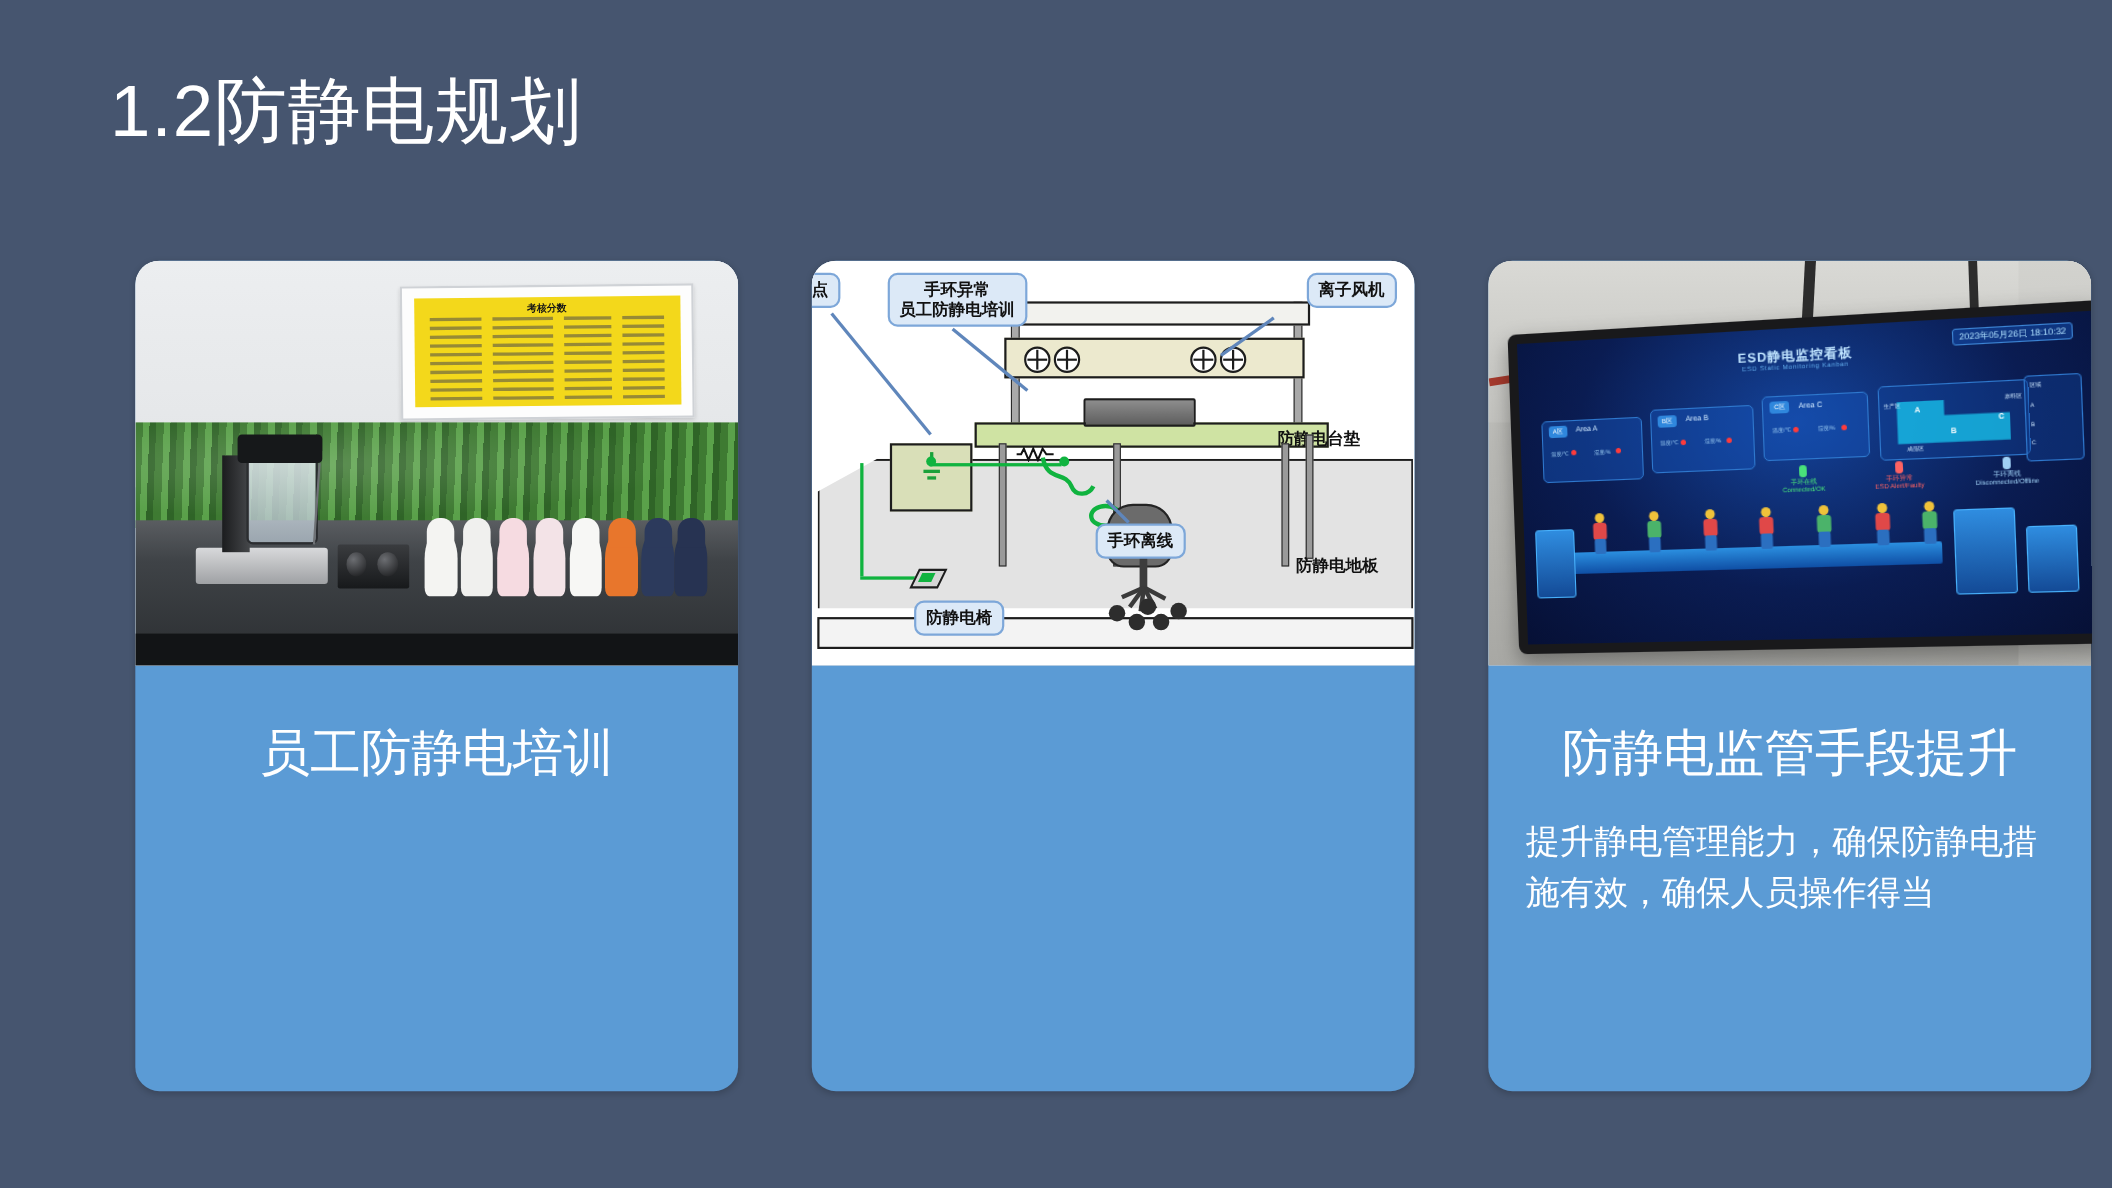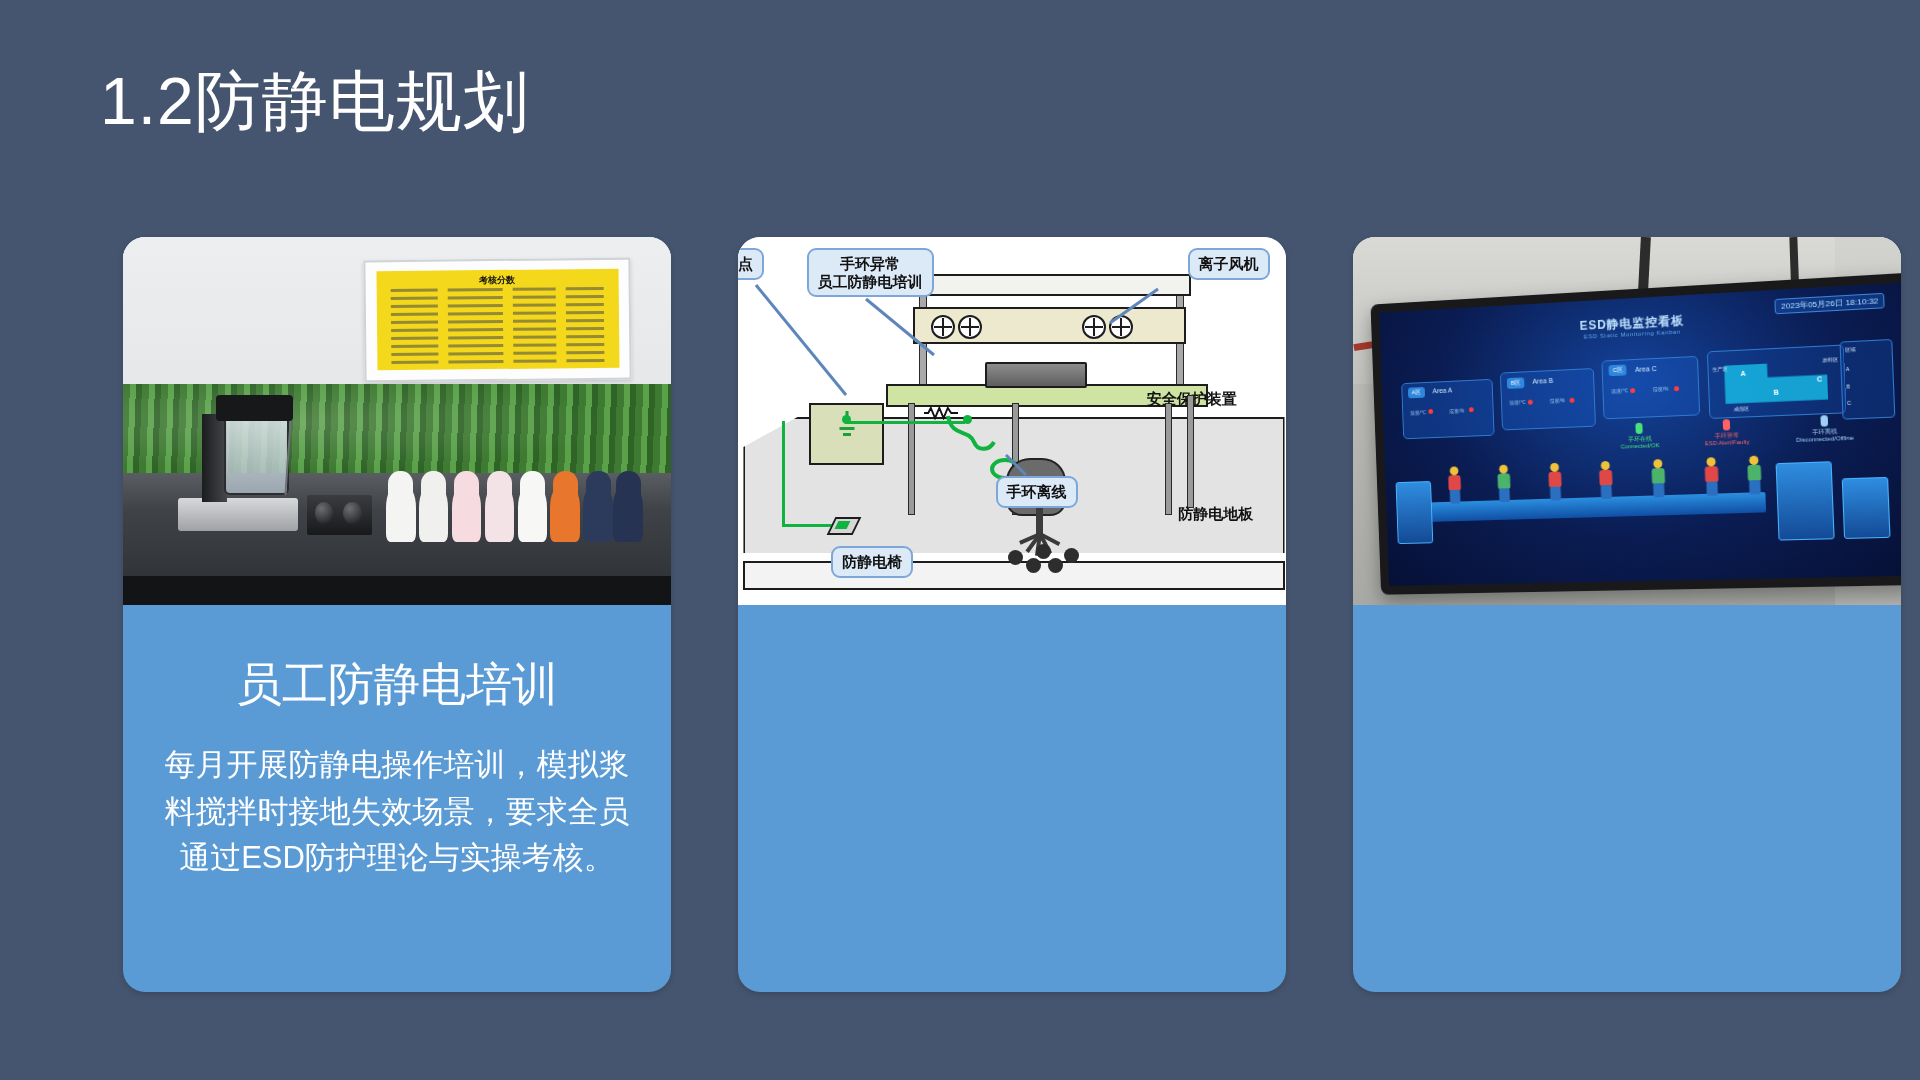--- a/index.html
+++ b/index.html
@@ -347,21 +347,20 @@
           <div class="glove g4"></div>
           <div class="glove g5"></div>
           <div class="glove g6"></div>
           <div class="glove g7"></div>
           <div class="glove g8"></div>
           <div class="p1-bench-edge"></div>
         </div>
       </div>
       <div class="card-body">
         <div class="card-title">员工防静电培训</div>
-        <div class="card-desc">每月开展防静电操作培训，模拟浆料搅拌时接地失效场景，要求全员通过ESD防护理论与实操考核。</div>
       </div>
     </div>
 
     <div class="card c2">
       <div class="card-media">
         <div class="diagram">
 
           <div class="d-floor"></div>
           <div class="d-floor-edge"></div>
 
@@ -370,21 +369,21 @@
           <div class="d-shelf"></div>
 
           <div class="d-fan">
             <span class="d-fan-port f1"></span>
             <span class="d-fan-port f2"></span>
             <span class="d-fan-port f3"></span>
             <span class="d-fan-port f4"></span>
           </div>
 
           <div class="d-table-top2"></div>
-          <div class="d-table-mat-label">安全保护装置</div>
+          <div class="d-table-mat-label">防静电台垫</div>
           <div class="d-device"></div>
 
           <div class="d-leg l1"></div>
           <div class="d-leg l2"></div>
           <div class="d-leg l3"></div>
           <div class="d-leg l4"></div>
 
           <div class="d-gbox">
             <div class="d-gsym">
               <span class="d-gstem"></span>
@@ -562,16 +561,20 @@
               <div class="p3-worker" style="left:70%">
                   <i class="p3-head"></i>
                   <i class="p3-torso" style="background:#4bb36a"></i>
                   <i class="p3-legs"></i>
                 </div>
             </div>
           </div>
 
         </div>
       </div>
+      <div class="card-body">
+        <div class="card-title">防静电监管手段提升</div>
+        <div class="card-desc">提升静电管理能力，确保防静电措施有效，确保人员操作得当</div>
+      </div>
     </div>
 
   </div>
 </div>
 
 </body></html>

